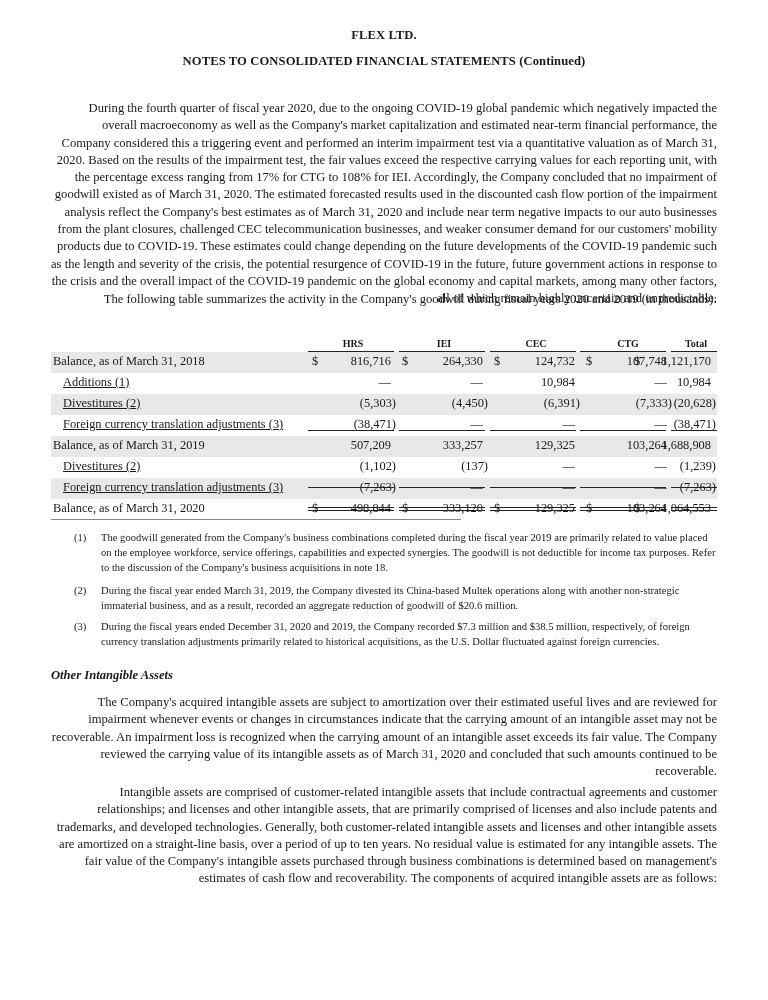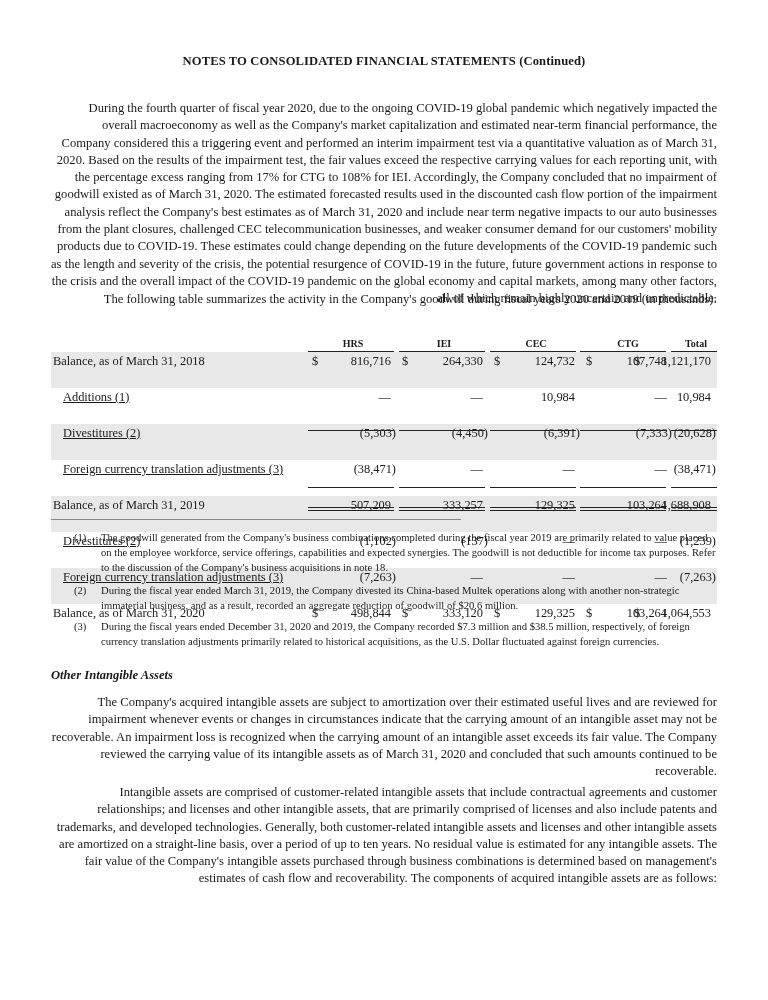--- a/index.html
+++ b/index.html
@@ -48,21 +48,21 @@
     
     .tbl {
       position: absolute;
       left: 51px;
       top: 336px;
       width: 666px;
       font-size: 12.4px;
     }
     .tbl-row {
       position: relative;
-      height: 36px;
+      height: 21px;
       line-height: 19.8px;
       white-space: nowrap;
     }
     .tbl-row.shaded { background: #e8e8e8; }
     .tbl-row.head { height: 16px; line-height: 16px; font-weight: bold; font-size: 10px; }
     .tbl-row.head .colh {
       position: absolute;
       text-align: center;
       top: 0;
     }
@@ -142,20 +142,21 @@
       top: 957px;
       text-align: center;
       font-size: 12.6px;
     }
   </style>
 </head>
 <body>
 
 <div class="page">
 
+  <div class="hdr hdr-company">FLEX LTD.</div>
   <div class="hdr hdr-sub">NOTES TO CONSOLIDATED FINANCIAL STATEMENTS (Continued)</div>
 
   <p class="para" id="p1"><span class="indent"></span><span>During the fourth quarter of fiscal year 2020, due to the ongoing COVID-19 global pandemic which negatively impacted the overall macroeconomy as well as the Company's market capitalization and estimated near-term financial performance, the Company considered this a triggering event and performed an interim impairment test via a quantitative valuation as of March 31, 2020. Based on the results of the impairment test, the fair values exceed the respective carrying values for each reporting unit, with the percentage excess ranging from 17% for CTG to 108% for IEI. Accordingly, the Company concluded that no impairment of goodwill existed as of March 31, 2020. The estimated forecasted results used in the discounted cash flow portion of the impairment analysis reflect the Company's best estimates as of March 31, 2020 and include near term negative impacts to our auto businesses from the plant closures, challenged CEC telecommunication businesses, and weaker consumer demand for our customers' mobility products due to COVID-19. These estimates could change depending on the future developments of the COVID-19 pandemic such as the length and severity of the crisis, the potential resurgence of COVID-19 in the future, future government actions in response to the crisis and the overall impact of the COVID-19 pandemic on the global economy and capital markets, among many other factors, all of which remain highly uncertain and unpredictable.</span></p>
 
   <p class="para" id="p2"><span class="indent"></span><span>The following table summarizes the activity in the Company's goodwill during fiscal years 2020 and 2019 (in thousands):</span></p>
 
   <div class="tbl">
     <div class="tbl-row head">
       <span class="colh c0" style="left:259px;width:86px;">HRS</span>
       <span class="colh" style="left:349px;width:88px;">IEI</span>

